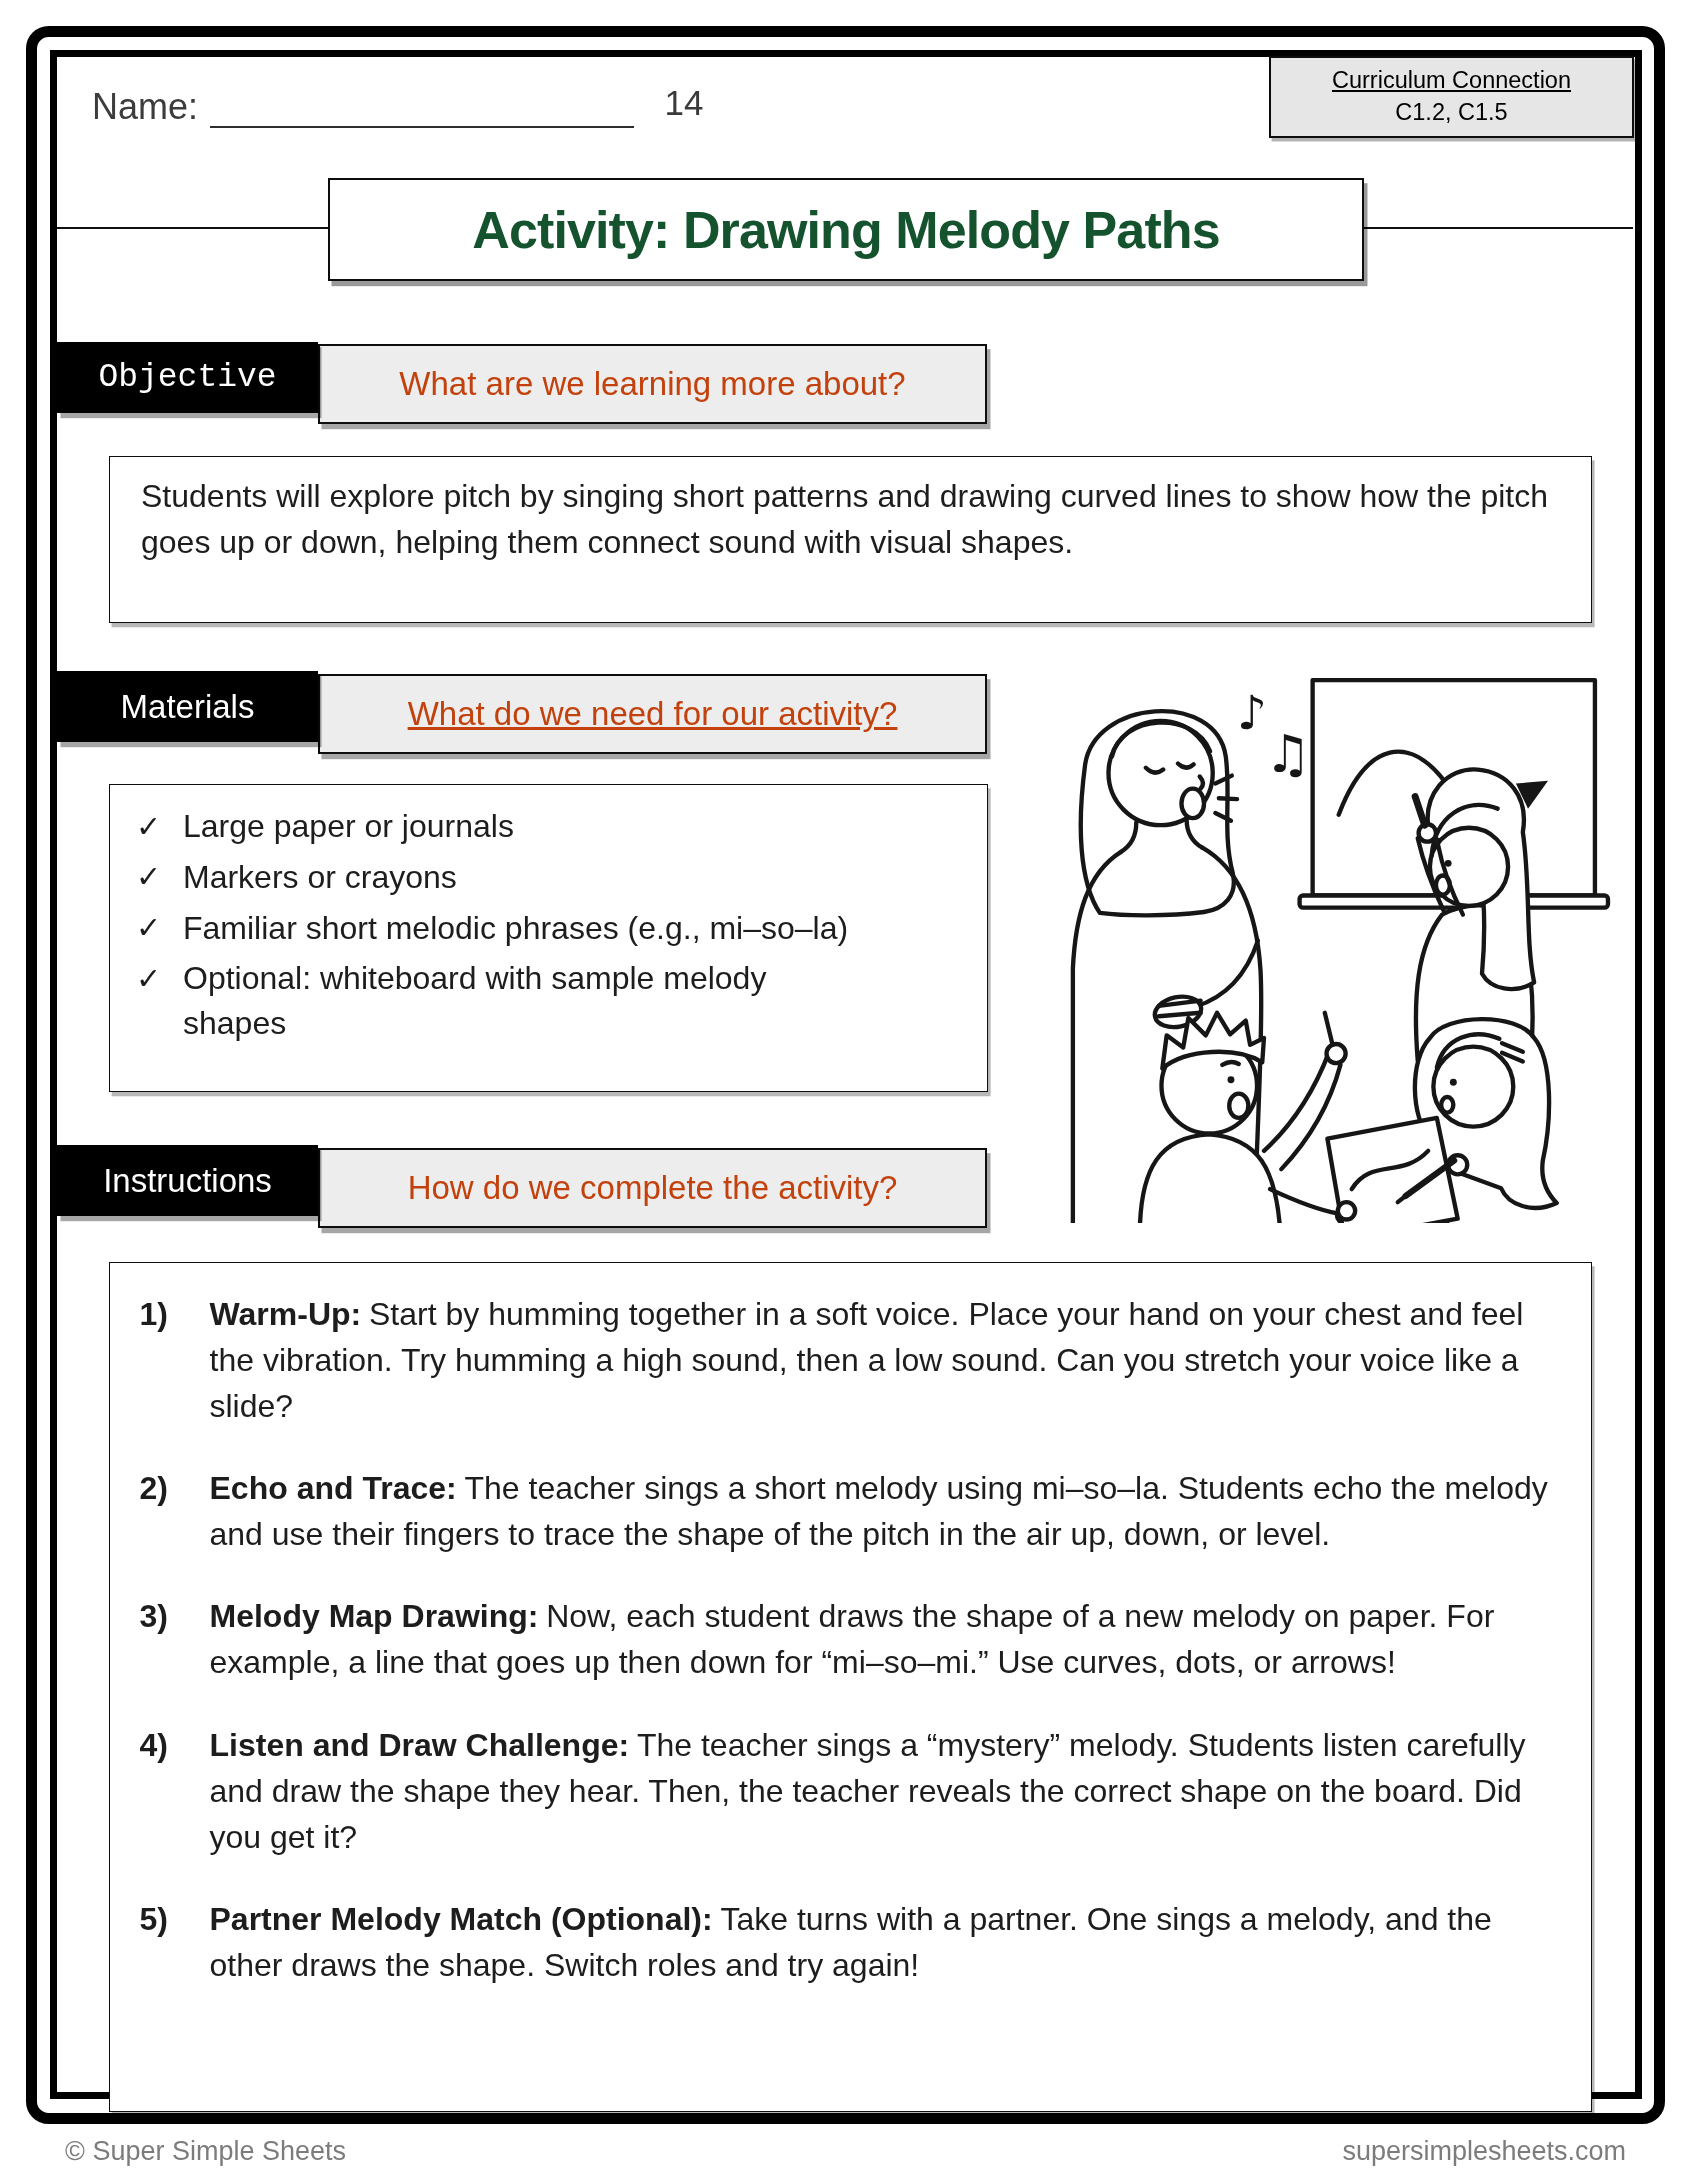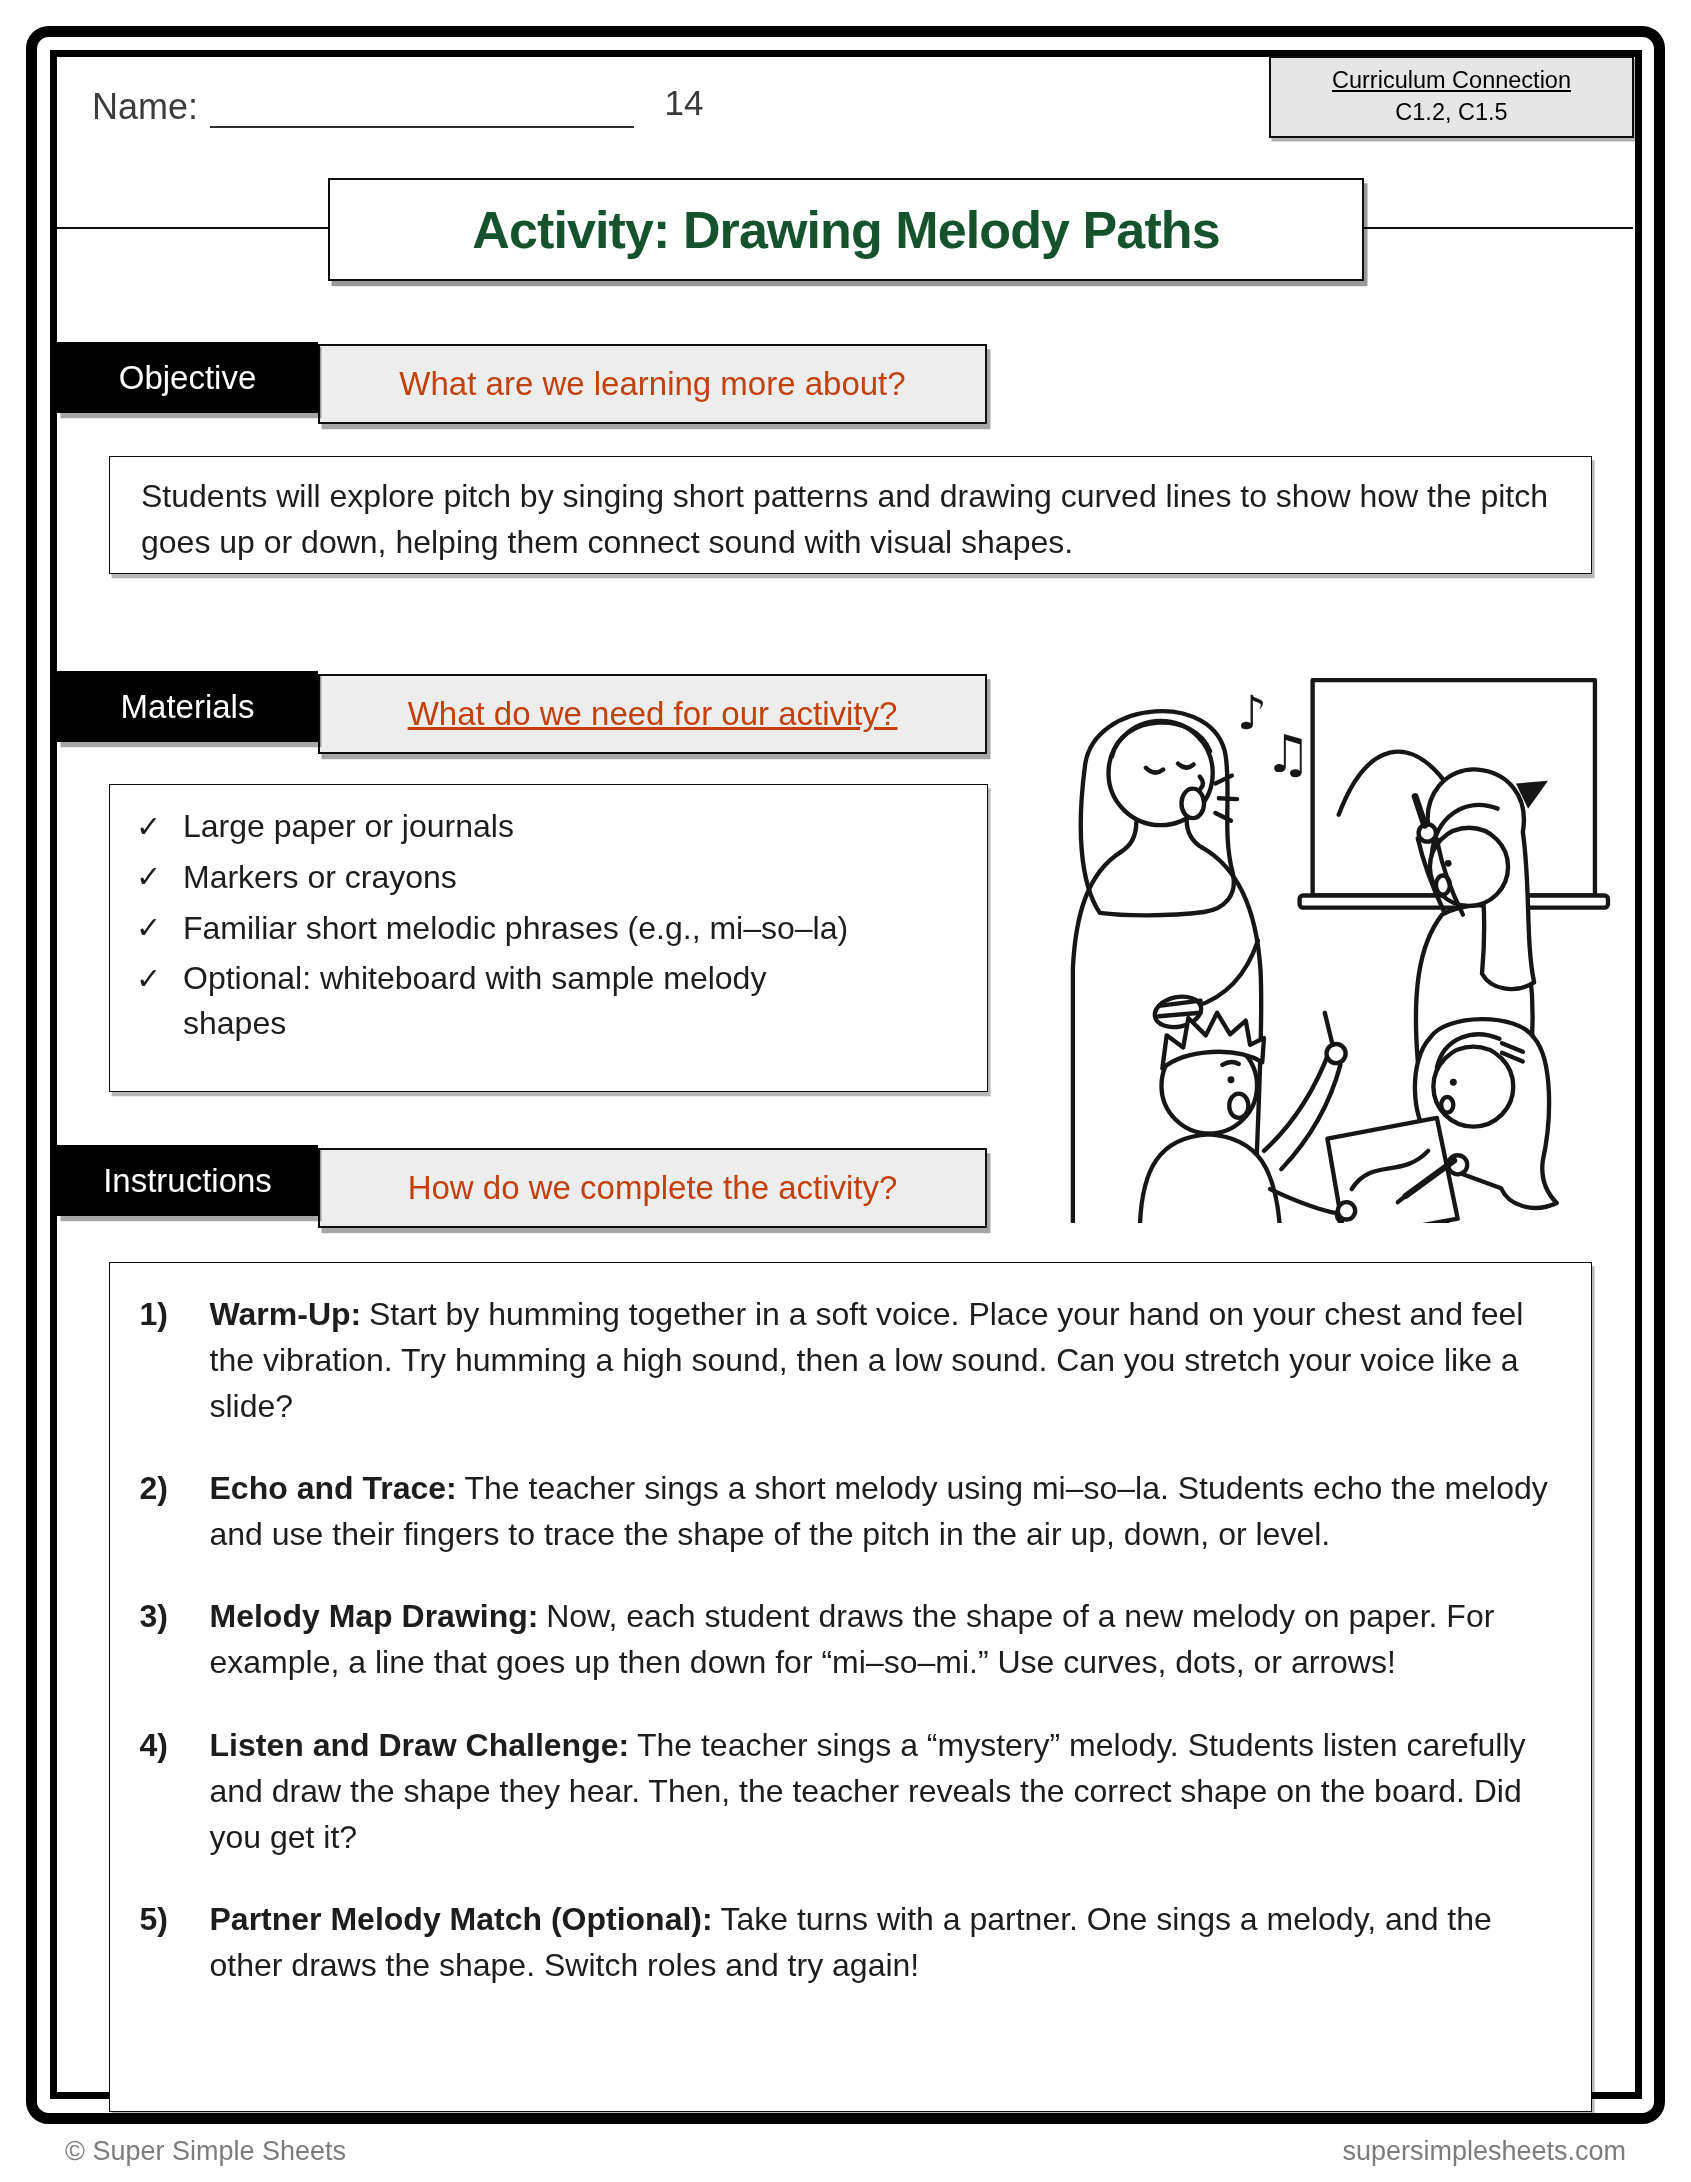--- a/index.html
+++ b/index.html
@@ -36,27 +36,27 @@
                box-shadow:3.5px 5.2px 0 rgba(0,0,0,.40); }
   .title-box span { font-size:52px; font-weight:bold; letter-spacing:-0.9px; color:#14532d; }
 
   .sec-label { position:absolute; left:57px; width:261px; height:71px; background:#000;
                color:#fff; font-size:33px; display:flex; align-items:center; justify-content:center;
                box-shadow:3.5px 5.2px 0 rgba(0,0,0,.35); z-index:3; }
   .sec-pill  { position:absolute; left:318px; width:669px; height:80px; background:#ededed;
                border:2.6px solid #0d0d0d; box-sizing:border-box; display:flex; align-items:center;
                justify-content:center; font-size:33px; color:#c2410c;
                box-shadow:3.5px 5.2px 0 rgba(0,0,0,.35); z-index:2; }
-  #objective-label { top:342px; }  #objective-pill { top:344px; }
+  #objective-label { top:342px;font-family:Liberation Mono, monospace; }  #objective-pill { top:344px; }
   #materials-label { top:671px; }  #materials-pill { top:674px;text-decoration:underline; }
   #instructions-label { top:1145px; } #instructions-pill { top:1148px; }
 
   .content-box { position:absolute; left:109px; background:#fff; border:1.7px solid #0d0d0d;
                  box-sizing:border-box; box-shadow:2.6px 4.3px 0 rgba(0,0,0,.28); }
-  .objective-box { top:456px; width:1483px; height:118px; padding:17.4px 31px;
+  .objective-box { top:456px; width:1483px; height:167px; padding:17.4px 31px;
                    font-size:32px; line-height:1.42; }
   .objective-box p { margin:0; }
   .materials-box { top:784px; width:879px; height:308px; padding:19px 26px;
                    font-size:32px; line-height:1.40; }
   .mat-item { display:flex; margin-bottom:6px; }
   .check { width:47px; flex:none; font-size:30px; padding-top:1.7px; }
   .mat-text { max-width:687px; }
   .instructions-box { top:1262px; width:1483px; height:850px; padding:28px 35px 21px 29.5px;
                       font-size:32px; line-height:1.44; }
   .step { display:flex; margin-bottom:36px; }

